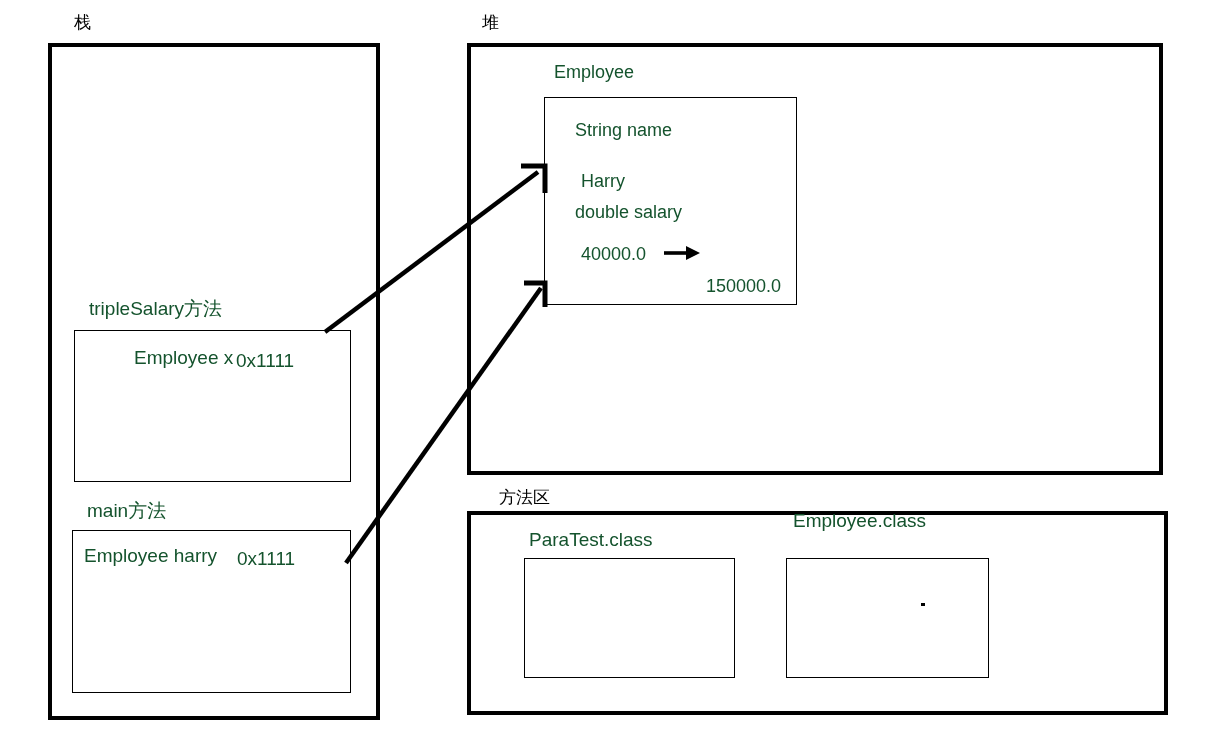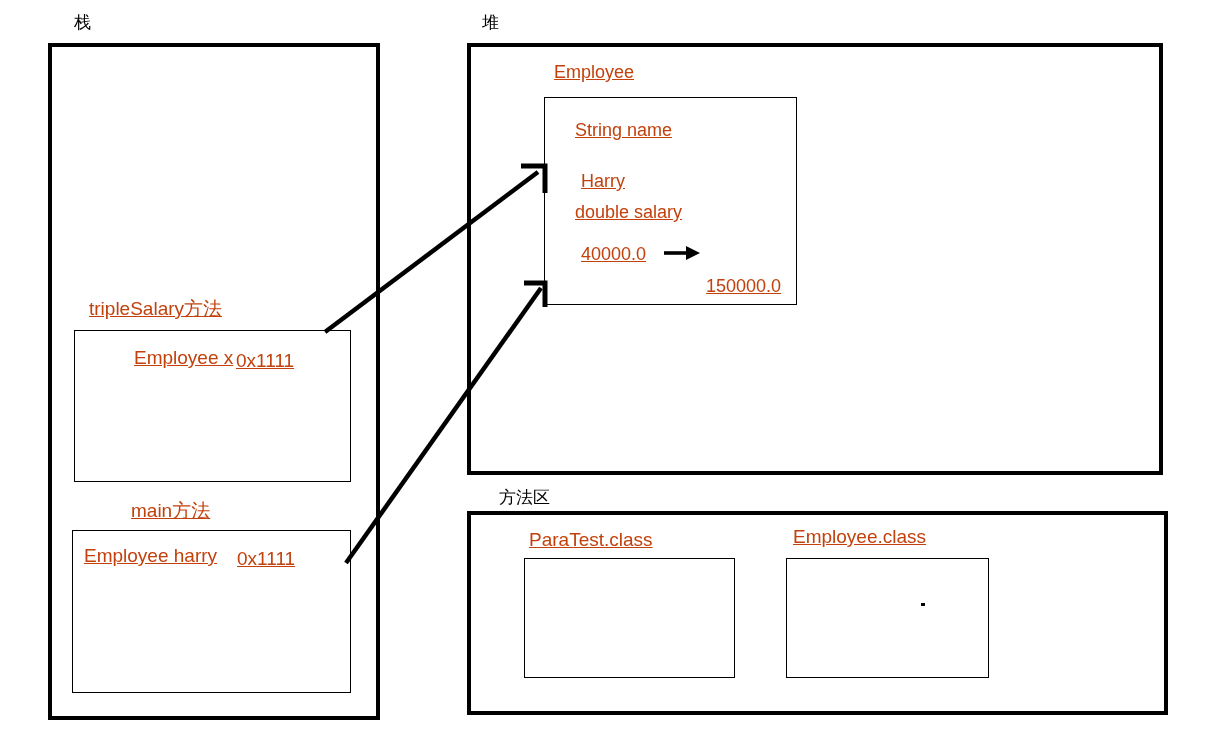--- a/index.html
+++ b/index.html
@@ -32,22 +32,21 @@
   .inner-box {
     position: absolute;
     border: 1.6px solid #000000;
     box-sizing: border-box;
     background: transparent;
   }
   .txt {
     position: absolute;
     white-space: nowrap;
     line-height: 1;
-    color: #c2410c;
-    text-decoration: underline;
+    color: #14532d;
   }
   .t-18 { font-size: 18px; }
   .t-17 { font-size: 19px; }
   .svg-layer {
     position: absolute;
     left: 0;
     top: 0;
     width: 1228px;
     height: 739px;
     pointer-events: none;
@@ -69,21 +68,21 @@
   <div class="region-box" style="left:48px; top:43px; width:332px; height:677px;"></div>
 
   <div class="txt t-17" style="left:89px; top:299px;">tripleSalary方法</div>
 
   <div class="inner-box" style="left:74px; top:330px; width:277px; height:152px;"></div>
 
   <div class="txt t-17" style="left:92px; top:348px;margin-left:42px;">Employee x</div>
 
   <div class="txt t-17" style="left:236px; top:351px;">0x1111</div>
 
-  <div class="txt t-17" style="left:87px; top:501px;margin-left:44px;">main方法</div>
+  <div class="txt t-17" style="left:87px; top:501px;">main方法</div>
 
   <div class="inner-box" style="left:72px; top:530px; width:279px; height:163px;"></div>
 
   <div class="txt t-17" style="left:84px; top:546px;">Employee harry</div>
 
   <div class="txt t-17" style="left:237px; top:549px;">0x1111</div>
 
   <div class="region-label" style="left:482px; top:14px;">堆</div>
 
   <div class="region-box" style="left:467px; top:43px; width:696px; height:432px;"></div>
@@ -103,21 +102,21 @@
   <div class="txt t-18" style="left:706px; top:245px;margin-top:32px;">150000.0</div>
 
   <div class="region-label" style="left:499px; top:489px;">方法区</div>
 
   <div class="region-box" style="left:467px; top:511px; width:701px; height:204px;"></div>
 
   <div class="txt t-17" style="left:529px; top:530px;">ParaTest.class</div>
 
   <div class="inner-box" style="left:524px; top:558px; width:211px; height:120px;"></div>
 
-  <div class="txt t-17" style="left:793px; top:527px;">Employee.class</div>
+  <div class="txt t-17" style="left:793px; top:511px;">Employee.class</div>
 
   <div class="inner-box" style="left:786px; top:558px; width:203px; height:120px;"></div>
 
   <div class="dot" style="left:921px; top:603px;"></div>
 
   <svg class="svg-layer" viewBox="0 0 1228 739" xmlns="http://www.w3.org/2000/svg">
 
     
     <g>
       <line x1="325" y1="332" x2="538" y2="172" stroke="#000000" stroke-width="4.5"></line>

